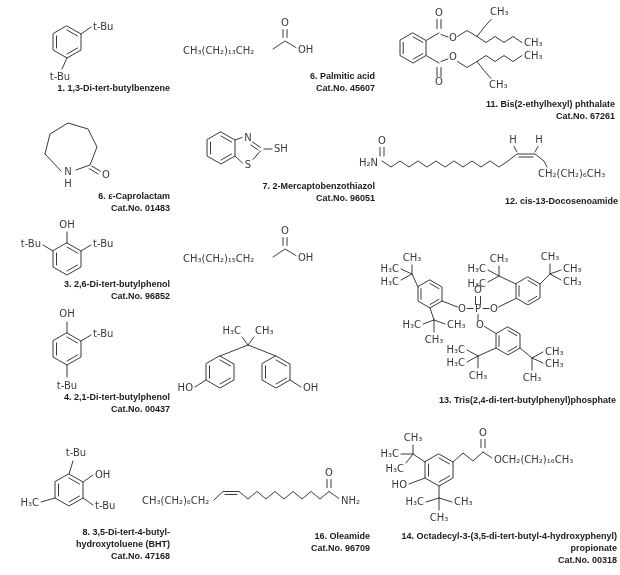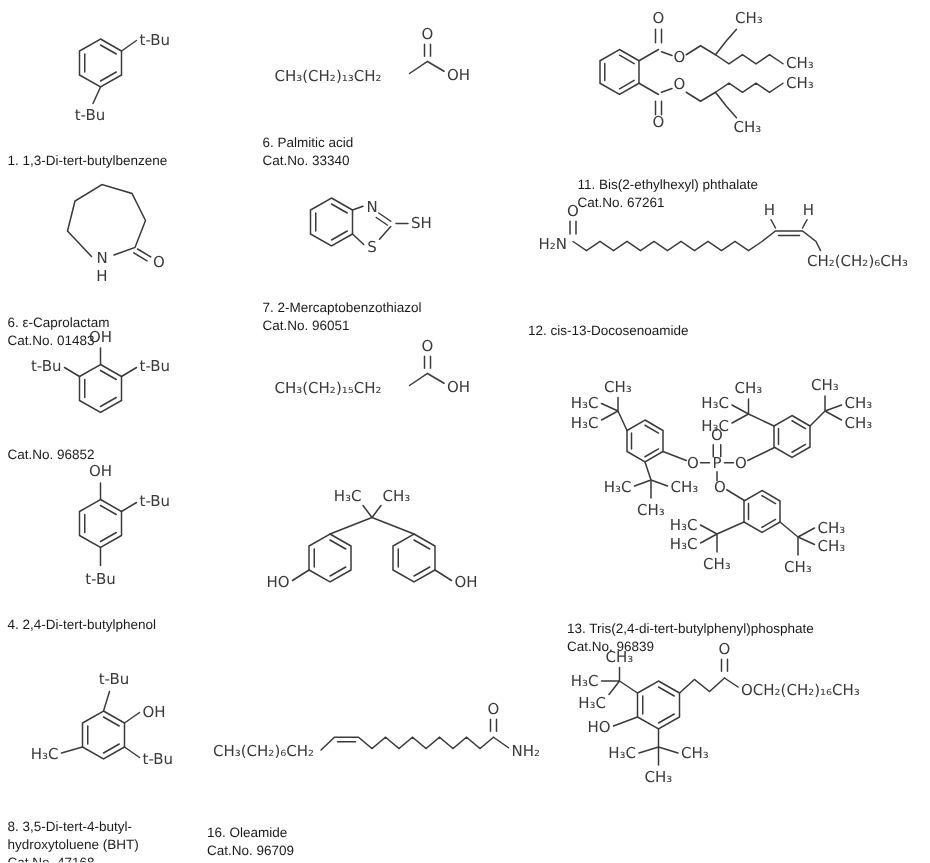--- a/index.html
+++ b/index.html
@@ -2,22 +2,22 @@
 <html><head>
 <meta charset="utf-8">
 <style>
   html,body{margin:0;padding:0;background:#ffffff;}
   #canvas{position:relative;width:620px;height:575px;background:#ffffff;overflow:hidden;
           font-family:"Liberation Sans",sans-serif;}
   .cell{position:absolute;}
   .struct{display:block;}
   .bond path, .bond line{stroke:#3a3a3a;stroke-width:1;fill:none;stroke-linecap:round;}
   .atom{font-family:"DejaVu Sans",sans-serif;font-size:10px;fill:#3a3a3a;}
-  .caption{text-align:left;color:#1b1b1b;font-weight:normal;font-size:9px;line-height:12px;
-           font-family:"Liberation Sans",sans-serif;margin-top:19px;}
+  .caption{text-align:right;color:#1b1b1b;font-weight:bold;font-size:9px;line-height:12px;
+           font-family:"Liberation Sans",sans-serif;}
 </style>
 </head>
 <body>
 
 <div id="canvas">
 
   <div class="cell" style="left:5px;top:2px;width:165px">
     <svg class="struct" width="165" height="80" viewBox="0 0 165 80">
       <g class="bond">
         <path d="M62,24 L76,32 L76,48 L62,56 L48,48 L48,32 Z"></path>
@@ -54,37 +54,39 @@
       <g class="bond">
         <path d="M62,31 L76,39 L76,55 L62,63 L48,55 L48,39 Z"></path>
         <path d="M62,35 L72.5,41 M72.5,53 L62,59 M51.5,53 L51.5,41"></path>
         <path d="M62,31 L62,20 M48,39 L38,33 M76,39 L86,33"></path>
       </g>
       <text class="atom" x="62" y="16" text-anchor="middle">OH</text>
       <text class="atom" x="36" y="35" text-anchor="end">t-Bu</text>
       <text class="atom" x="88" y="35">t-Bu</text>
     </svg>
     <div class="caption">
+      <div>3. 2,6-Di-tert-butylphenol</div>
       <div>Cat.No. 96852</div>
     </div>
   </div>
 
   <div class="cell" style="left:5px;top:303px;width:165px">
     <svg class="struct" width="165" height="88" viewBox="0 0 165 88">
       <g class="bond">
         <path d="M62,30 L76,38 L76,54 L62,62 L48,54 L48,38 Z"></path>
         <path d="M62,34 L72.5,40 M72.5,52 L62,58 M51.5,52 L51.5,40"></path>
         <path d="M62,30 L62,19 M76,38 L86,32 M62,62 L62,74"></path>
       </g>
       <text class="atom" x="62" y="14" text-anchor="middle">OH</text>
       <text class="atom" x="88" y="34">t-Bu</text>
       <text class="atom" x="62" y="86" text-anchor="middle">t-Bu</text>
     </svg>
     <div class="caption">
-      <div>4. 2,4-Di-tert-butylphenol</div>
+      <div>4. 2,1-Di-tert-butylphenol</div>
+      <div>Cat.No. 00437</div>
     </div>
   </div>
 
   <div class="cell" style="left:5px;top:440px;width:165px">
     <svg class="struct" width="165" height="86" viewBox="0 0 165 86">
       <g class="bond">
         <path d="M64,34 L78,42 L78,58 L64,66 L50,58 L50,42 Z"></path>
         <path d="M64,38 L74.5,44 M74.5,56 L64,62 M53.5,56 L53.5,44"></path>
         <path d="M64,34 L68,21 M78,42 L88,35 M78,58 L88,65 M50,58 L36,62"></path>
       </g>
@@ -105,21 +107,21 @@
       <g class="bond">
         <path d="M98,33 L110,25 L121,31.5"></path>
         <path d="M108,13.5 L108,21.5 M112,13.5 L112,21.5"></path>
       </g>
       <text class="atom" x="8" y="38">CH₃(CH₂)₁₃CH₂</text>
       <text class="atom" x="110" y="10" text-anchor="middle">O</text>
       <text class="atom" x="123" y="37">OH</text>
     </svg>
     <div class="caption">
       <div>6. Palmitic acid</div>
-      <div>Cat.No. 33340</div>
+      <div>Cat.No. 45607</div>
     </div>
   </div>
 
   <div class="cell" style="left:175px;top:120px;width:200px">
     <svg class="struct" width="200" height="60" viewBox="0 0 200 60">
       <g class="bond">
         <path d="M46,12 L60,20 L60,36 L46,44 L32,36 L32,20 Z"></path>
         <path d="M46,16 L56.5,22 M56.5,34 L46,40 M35.5,34 L35.5,22"></path>
         <path d="M60,20 L67,17.5 M77.5,22 L85.5,27.5 M75.8,25 L83.2,30"></path>
         <path d="M85.5,31 L78,39.5 M67.5,43 L60,36"></path>
@@ -266,21 +268,20 @@
       <text class="atom" x="185" y="41">CH₃</text>
       <text class="atom" x="87" y="109" text-anchor="end">H₃C</text>
       <text class="atom" x="87" y="122" text-anchor="end">H₃C</text>
       <text class="atom" x="100" y="135" text-anchor="middle">CH₃</text>
       <text class="atom" x="167" y="111">CH₃</text>
       <text class="atom" x="167" y="123">CH₃</text>
       <text class="atom" x="154" y="137" text-anchor="middle">CH₃</text>
     </svg>
     <div class="caption">
       <div>13. Tris(2,4-di-tert-butylphenyl)phosphate</div>
-      <div>Cat.No. 96839</div>
     </div>
   </div>
 
   <div class="cell" style="left:375px;top:424px;width:242px">
     <svg class="struct" width="242" height="106" viewBox="0 0 242 106">
       <g class="bond">
         <path d="M50,38 L38,30 M38,30 L38,21 M38,30 L26,30 M38,30 L31,39"></path>
         <path d="M64,30 L78,38 L78,54 L64,62 L50,54 L50,38 Z"></path>
         <path d="M64,34 L74.5,40 M74.5,52 L64,58 M53.5,52 L53.5,40"></path>
         <path d="M34,60 L50,54"></path>
@@ -292,15 +293,20 @@
       <text class="atom" x="38" y="17" text-anchor="middle">CH₃</text>
       <text class="atom" x="24" y="33" text-anchor="end">H₃C</text>
       <text class="atom" x="29" y="48" text-anchor="end">H₃C</text>
       <text class="atom" x="32" y="64" text-anchor="end">HO</text>
       <text class="atom" x="49" y="81" text-anchor="end">H₃C</text>
       <text class="atom" x="79" y="81">CH₃</text>
       <text class="atom" x="64" y="97" text-anchor="middle">CH₃</text>
       <text class="atom" x="108" y="12" text-anchor="middle">O</text>
       <text class="atom" x="119" y="39">OCH₂(CH₂)₁₆CH₃</text>
     </svg>
+    <div class="caption">
+      <div>14. Octadecyl-3-(3,5-di-tert-butyl-4-hydroxyphenyl)</div>
+      <div>propionate</div>
+      <div>Cat.No. 00318</div>
+    </div>
   </div>
 
 </div>
 
 </body></html>

